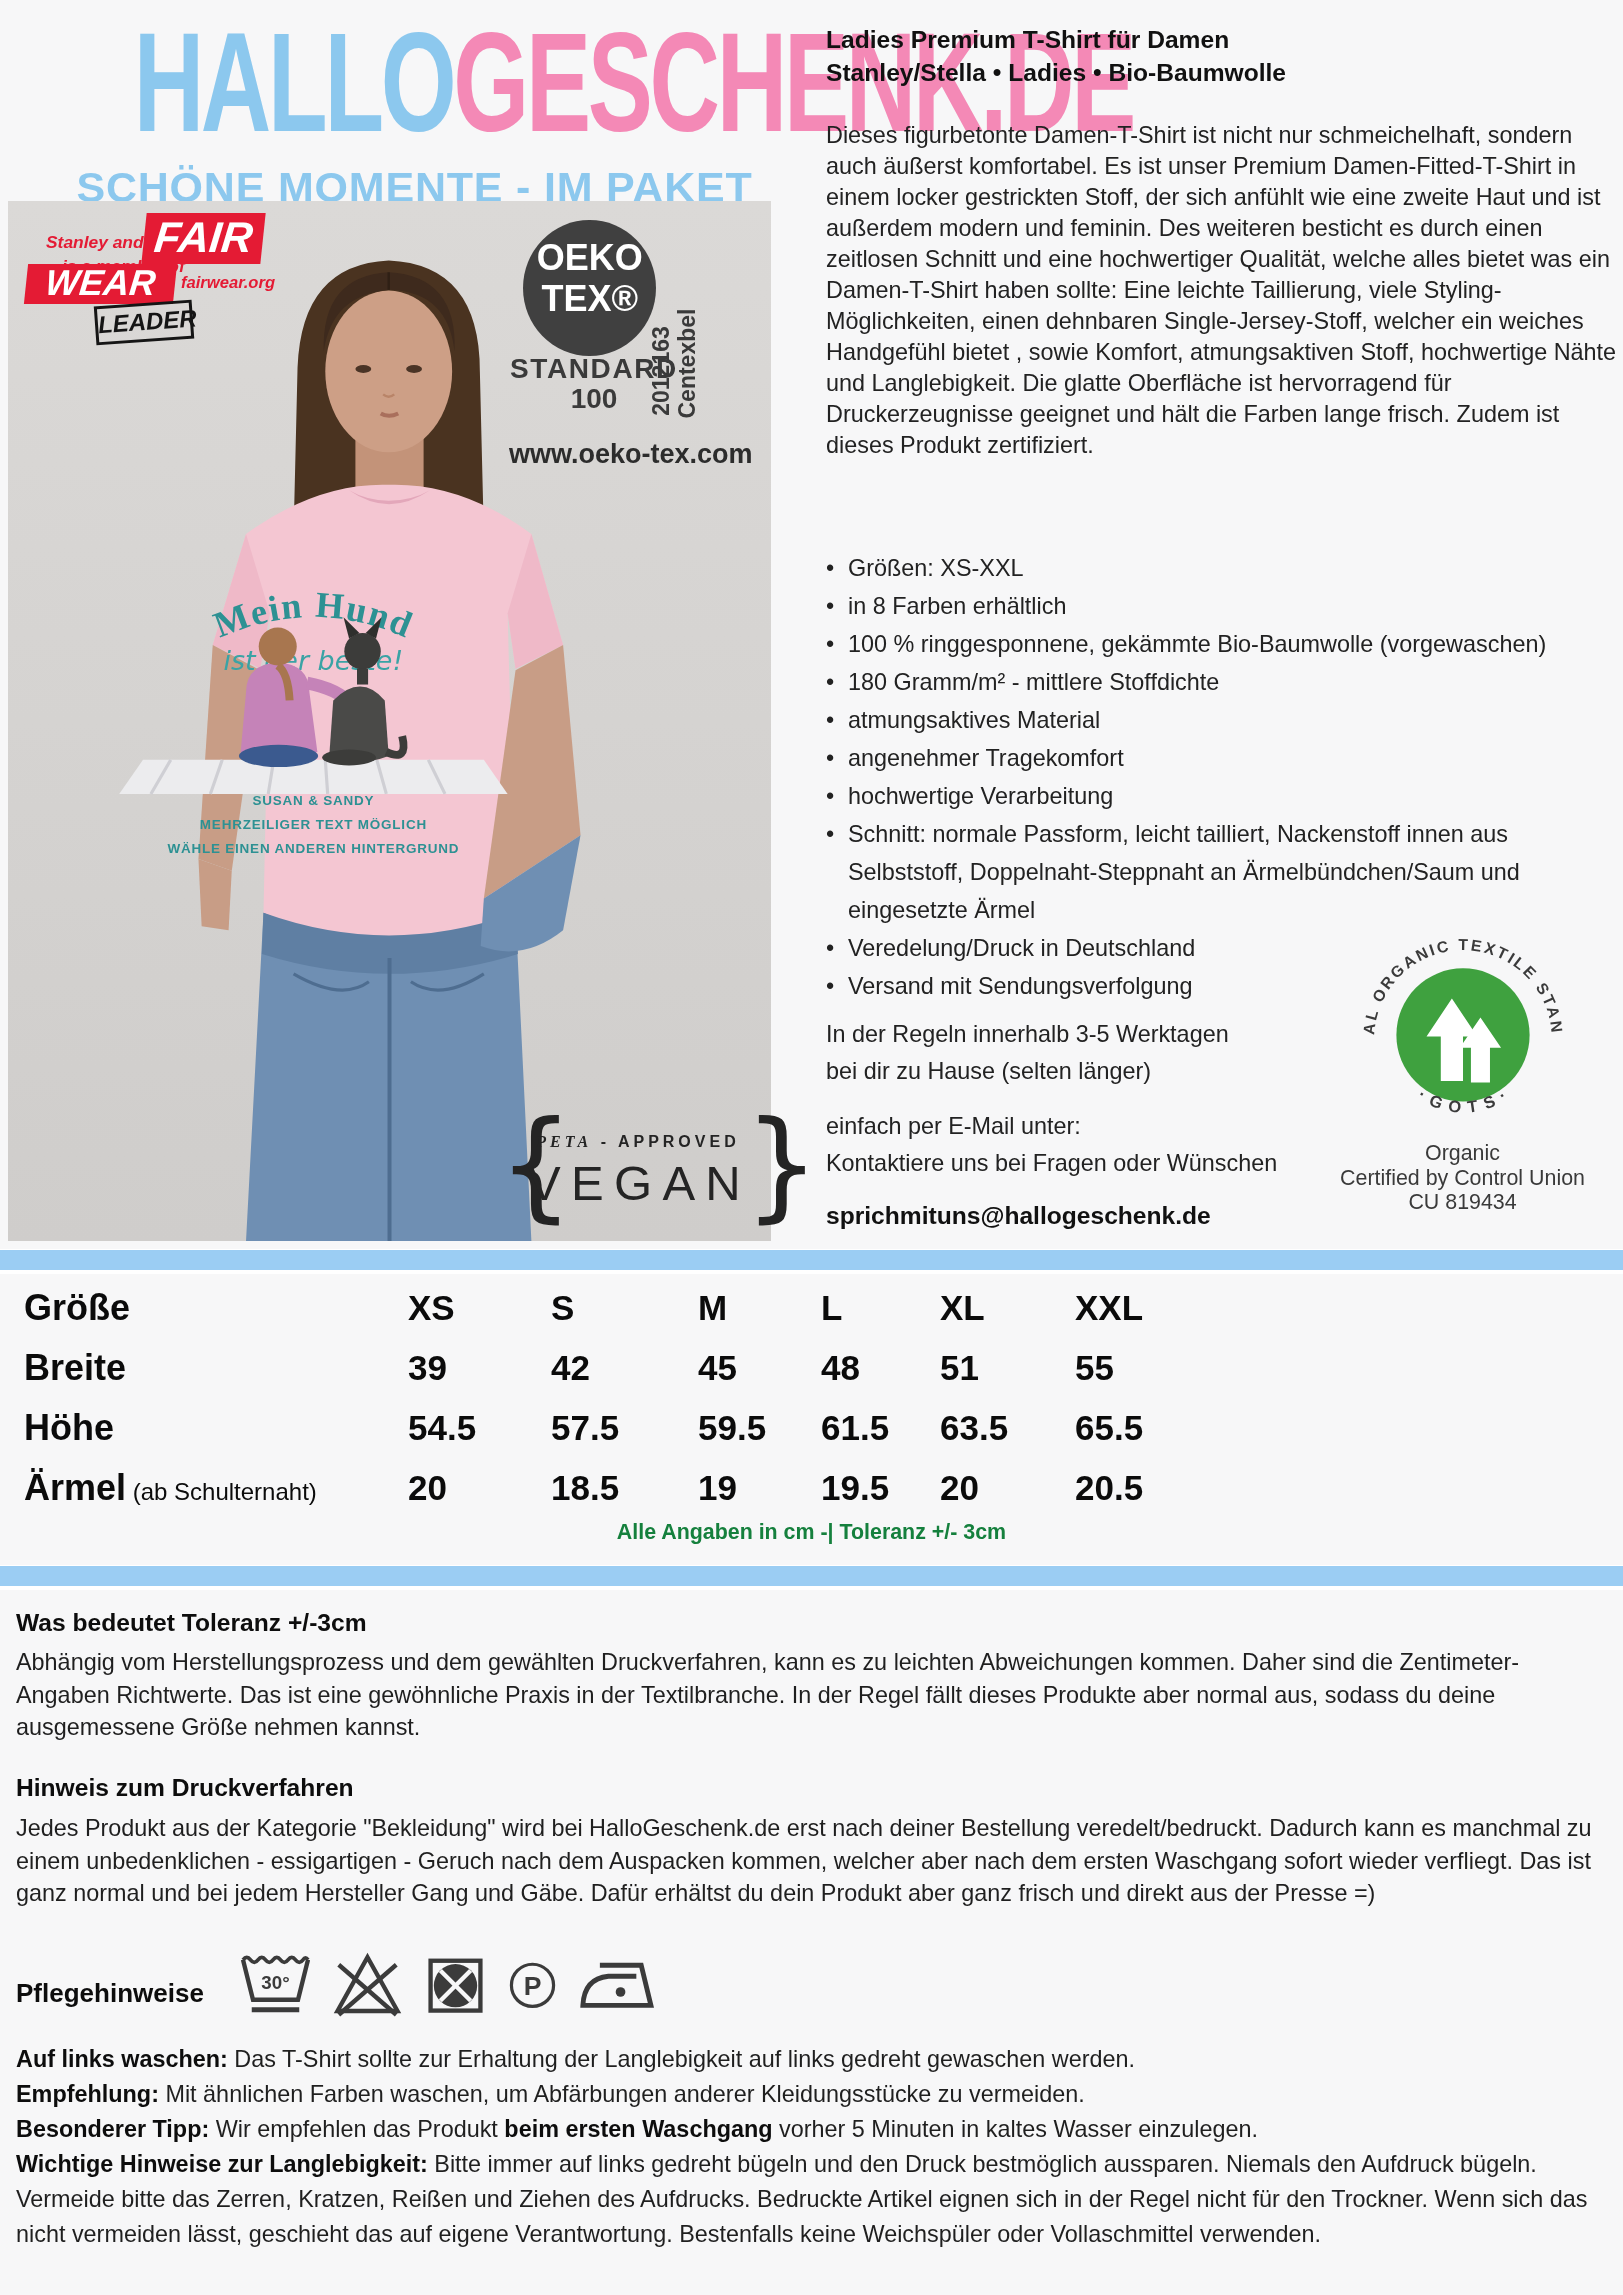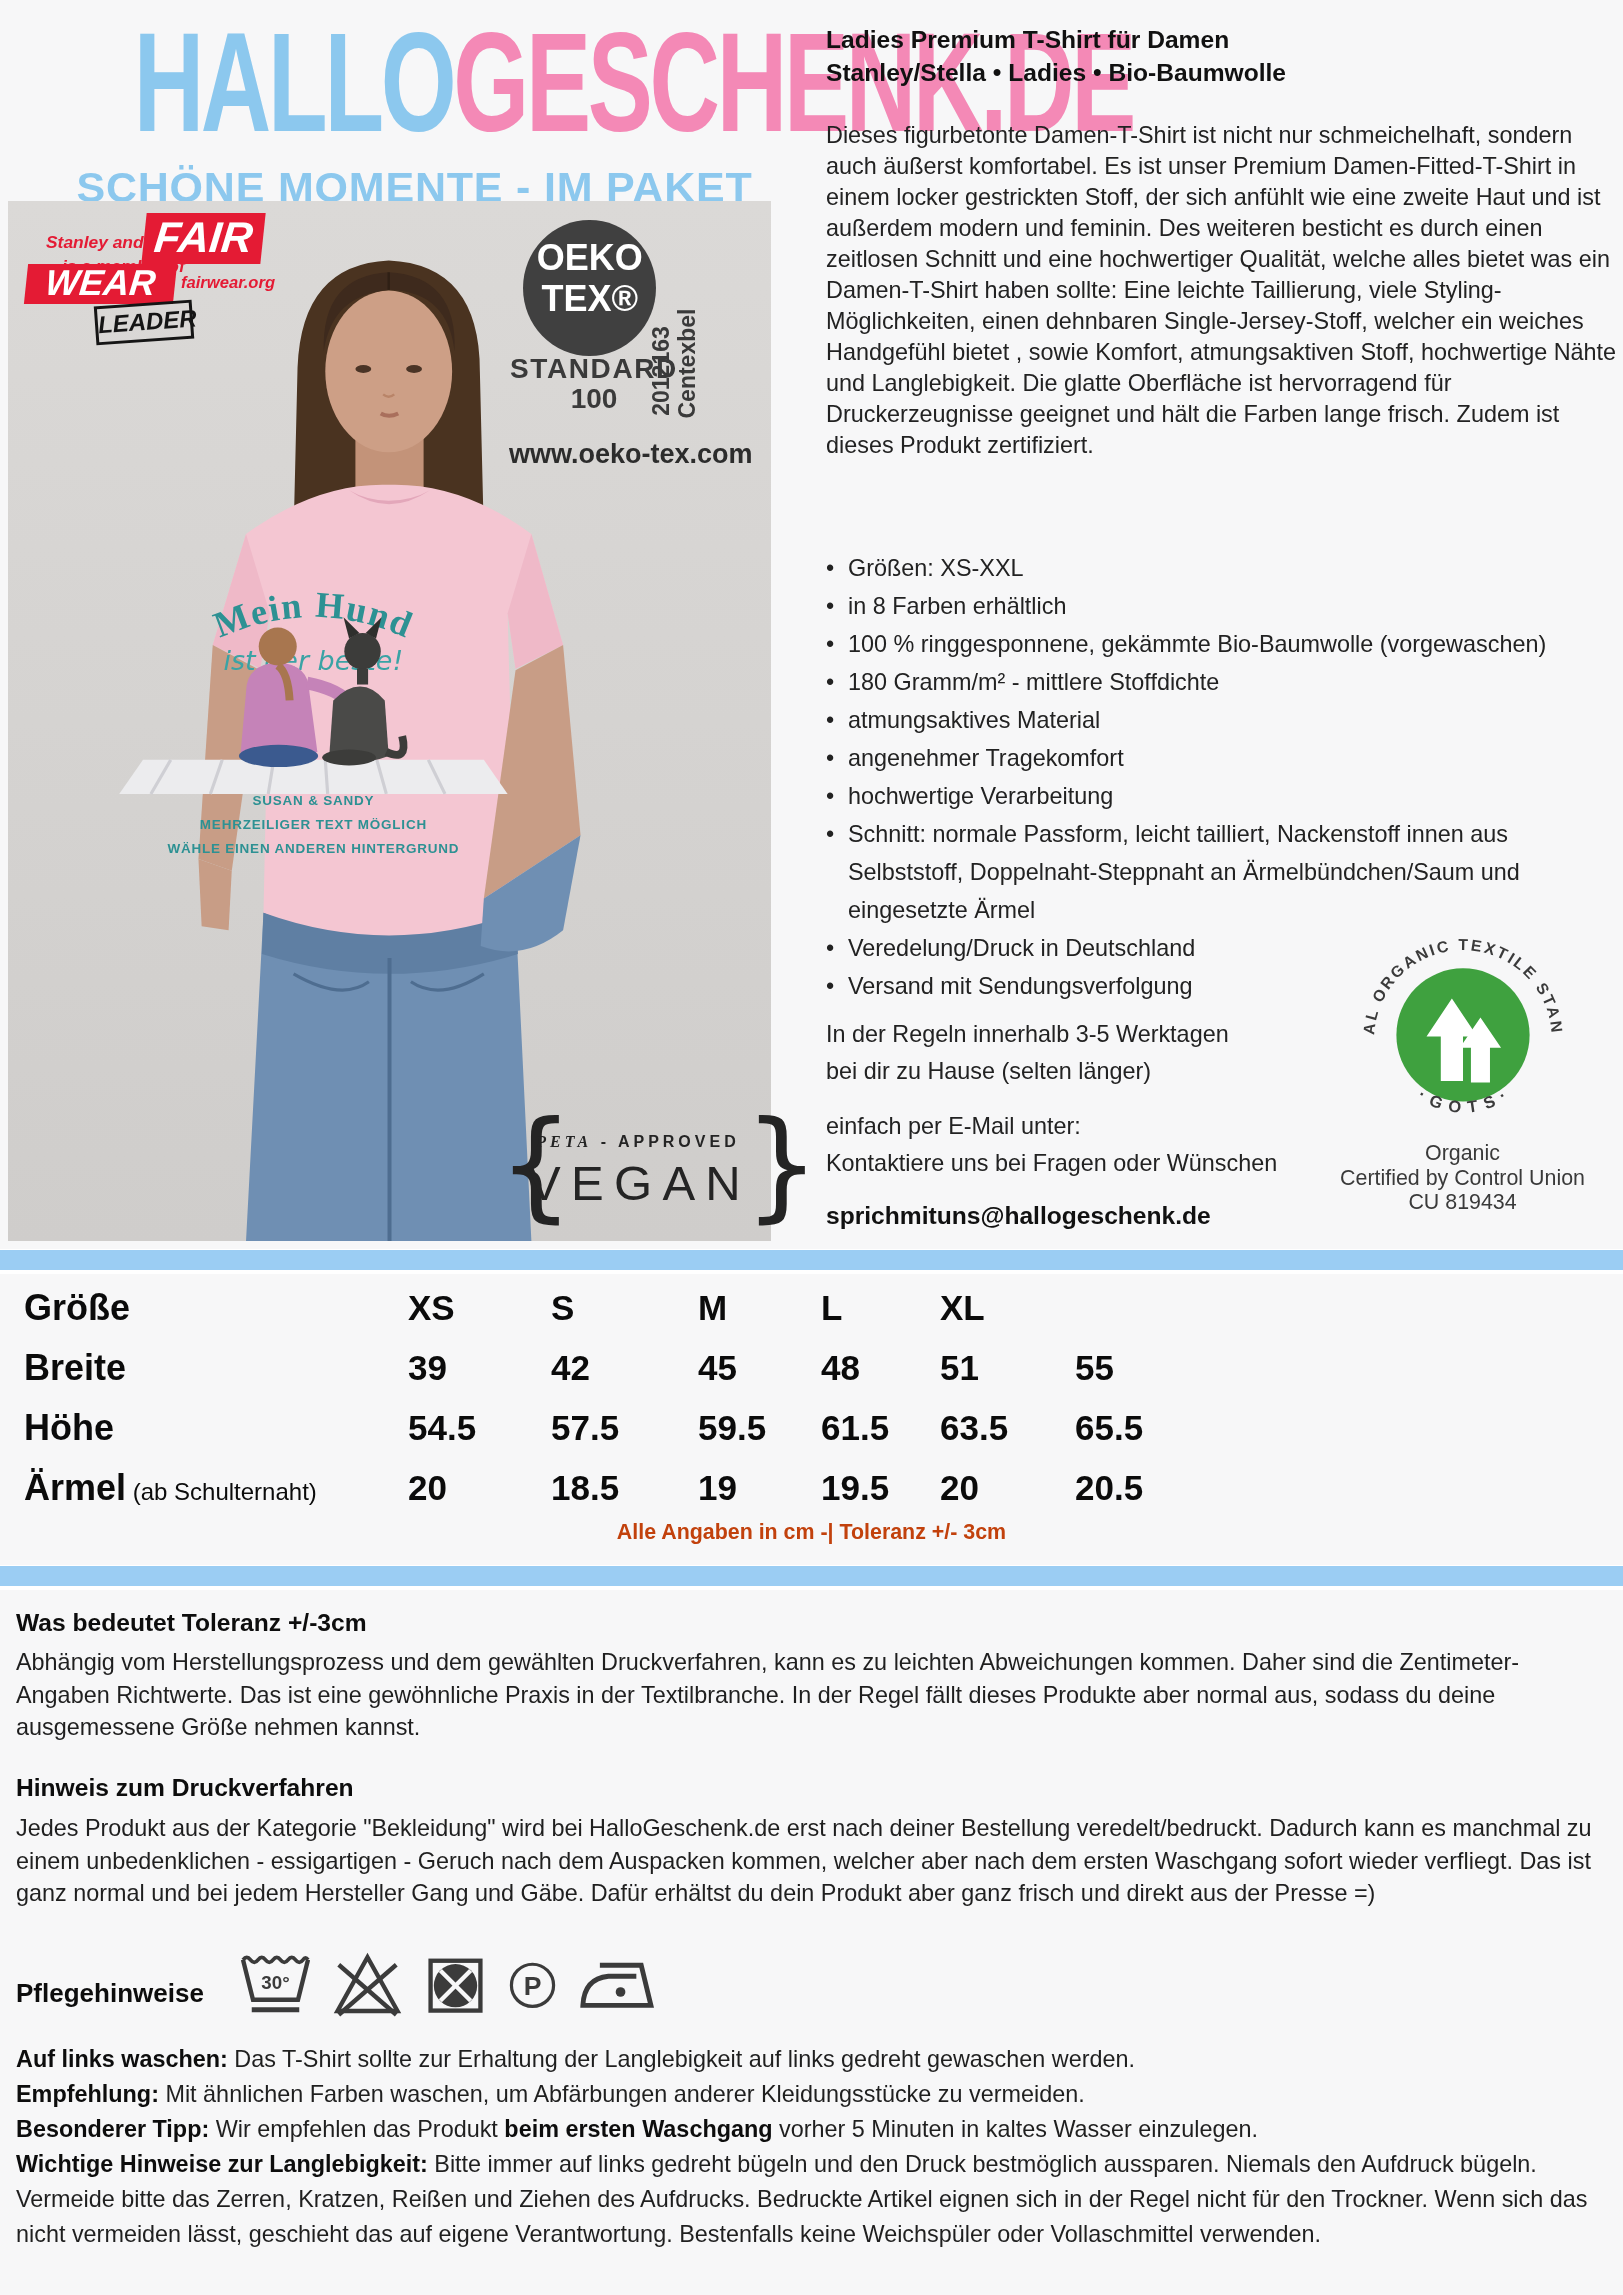--- a/index.html
+++ b/index.html
@@ -68,21 +68,21 @@
   .bluebar{left:0;width:1623px;height:20px;background:#9bcdf3;border-bottom:4.8px solid #ffffff;border-top:1.6px solid #fff;}
   #bar1{top:1249px;}
   #bar2{top:1565px;}
 
   
   #size-table{left:24px;top:1278px;width:1577px;}
   .trow{display:grid;grid-template-columns:384px 143px 147px 123px 119px 135px 1fr;height:60px;align-items:center;}
   .tlabel{font-size:36px;font-weight:bold;color:#0b0b0b;}
   .tlabel .suffix{font-size:24px;font-weight:normal;}
   .tval{font-size:35px;font-weight:bold;color:#0b0b0b;}
-  #table-note{left:0px;top:1520px;width:1623px;text-align:center;font-size:21.4px;font-weight:bold;color:#c2410c;}
+  #table-note{left:0px;top:1520px;width:1623px;text-align:center;font-size:21.4px;font-weight:bold;color:#15803d;}
 
   
   .sec-head{left:16px;font-size:24.6px;font-weight:bold;color:#0d0d0d;}
   .sec-body{left:16px;width:1595px;font-size:23.4px;line-height:32.5px;color:#1f1f1f;}
   #sec1-head{top:1609px;} #sec1-body{top:1646px;}
   #sec2-head{top:1774px;} #sec2-body{top:1812px;}
 
   #care-head{left:16px;top:1978px;font-size:26px;font-weight:bold;color:#0d0d0d;}
   #care-icons{left:238px;top:1944px;display:flex;gap:17.4px;align-items:flex-end;}
   #care-text{left:16px;top:2042px;width:1595px;font-size:23.4px;line-height:35px;color:#1f1f1f;}
@@ -290,20 +290,21 @@
 <div class="abs bluebar" id="bar1"></div>
 
 <div class="abs" id="size-table">
   <div class="trow">
     <div class="tlabel">Größe</div>
     <div class="tval">XS</div>
     <div class="tval">S</div>
     <div class="tval">M</div>
     <div class="tval">L</div>
     <div class="tval">XL</div>
+    <div class="tval">XXL</div>
   </div>
   <div class="trow">
     <div class="tlabel">Breite</div>
     <div class="tval">39</div>
     <div class="tval">42</div>
     <div class="tval">45</div>
     <div class="tval">48</div>
     <div class="tval">51</div>
     <div class="tval">55</div>
   </div>

